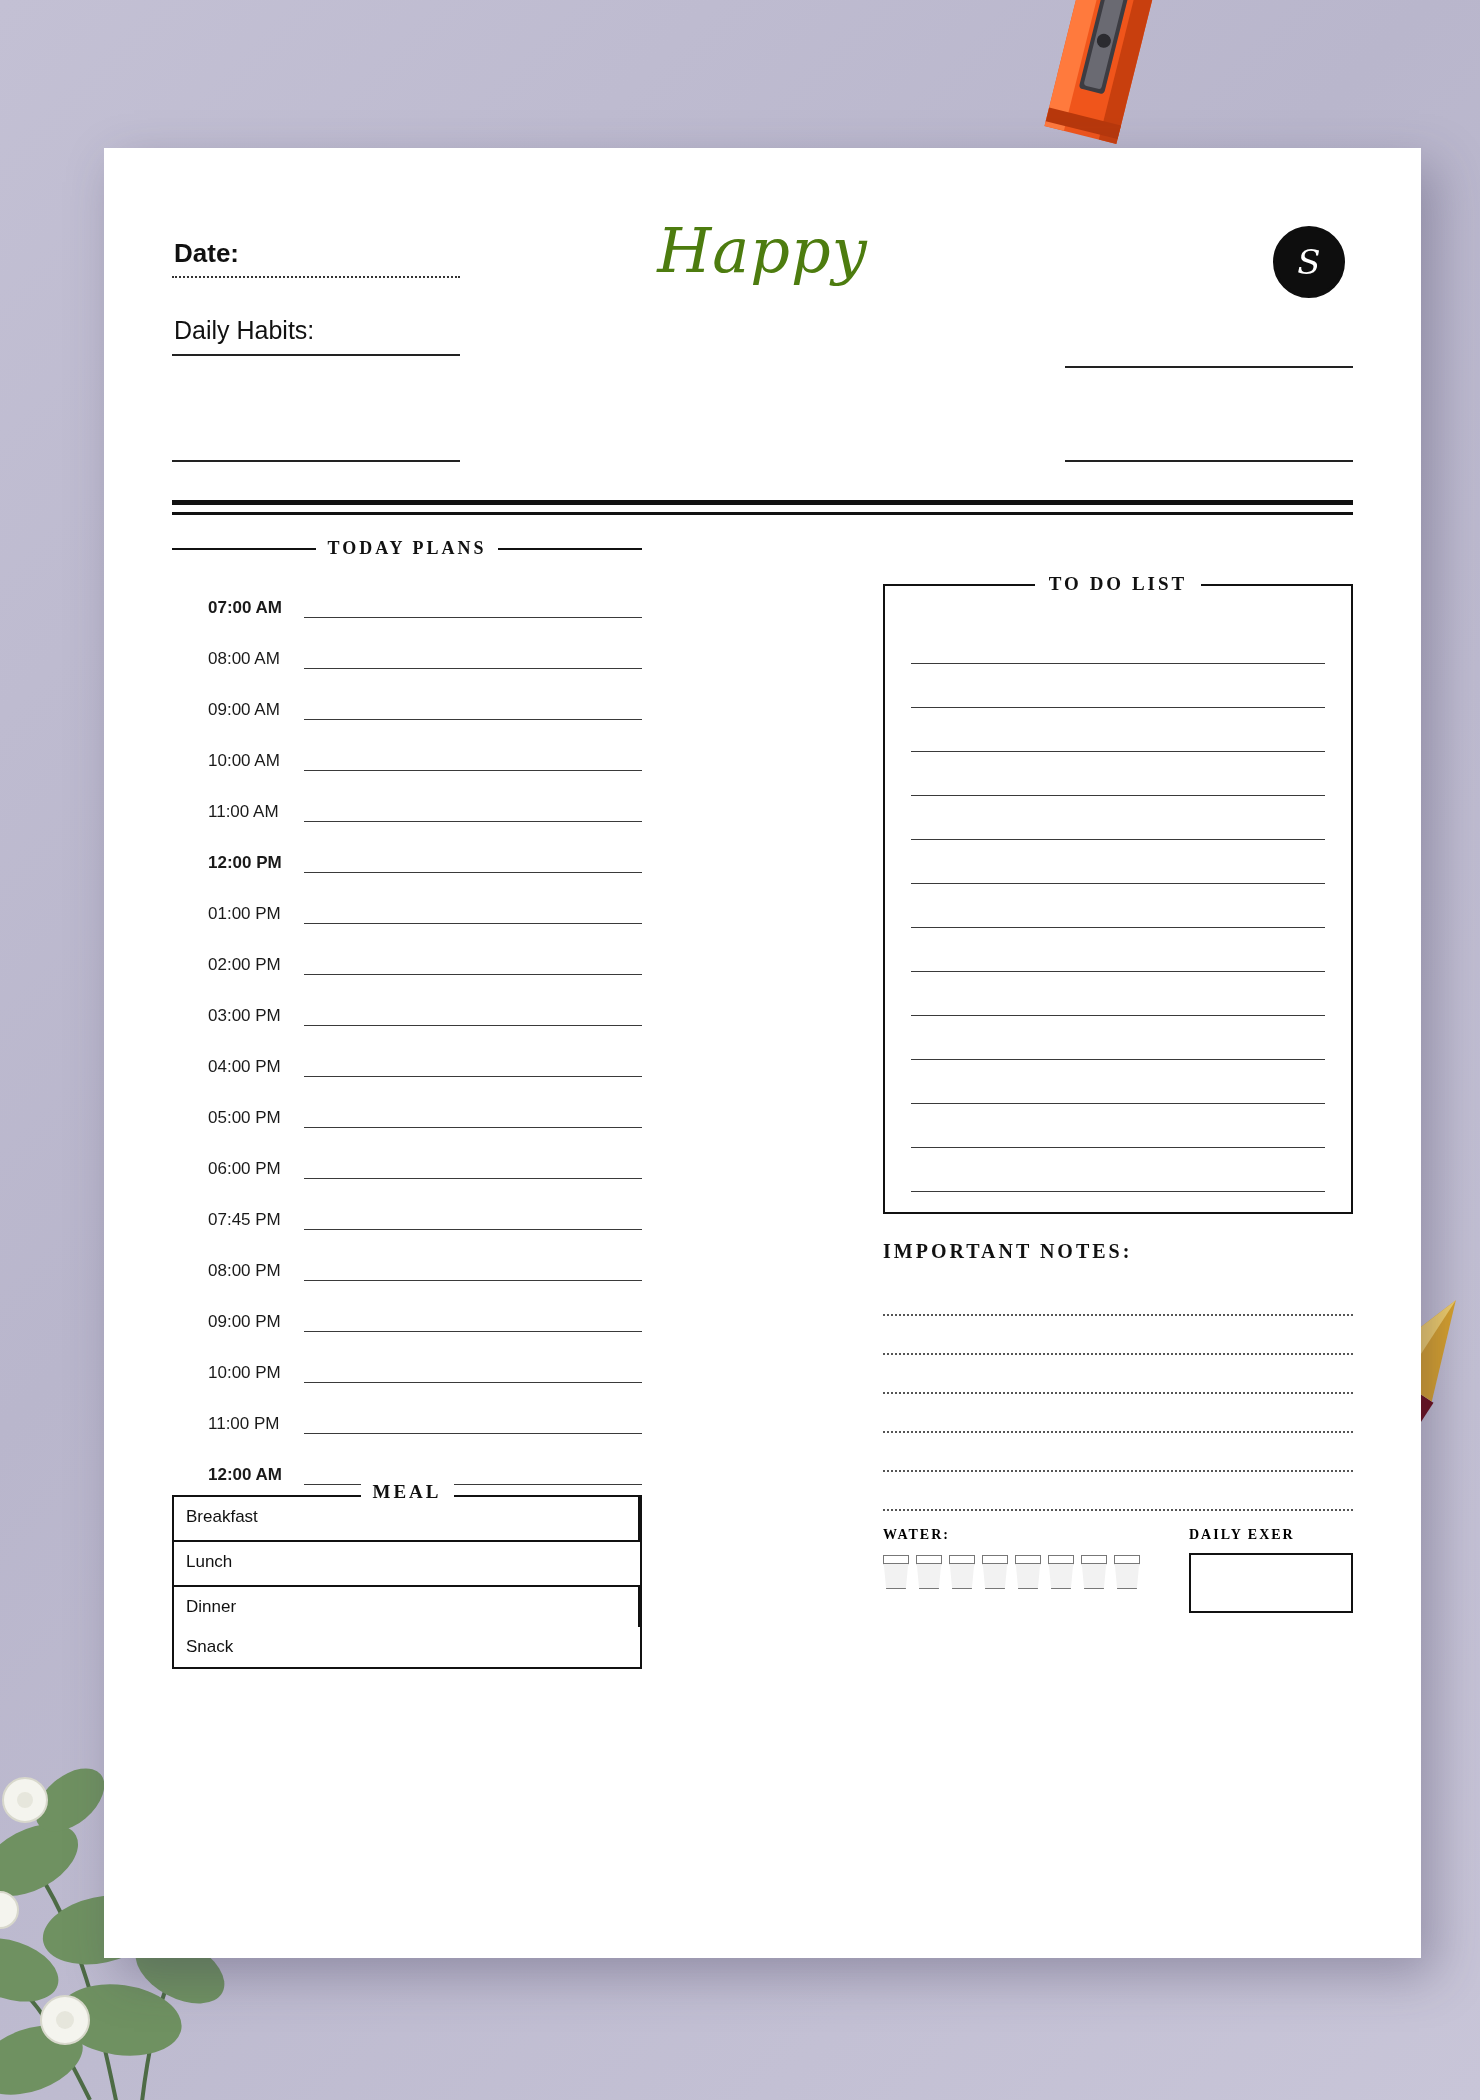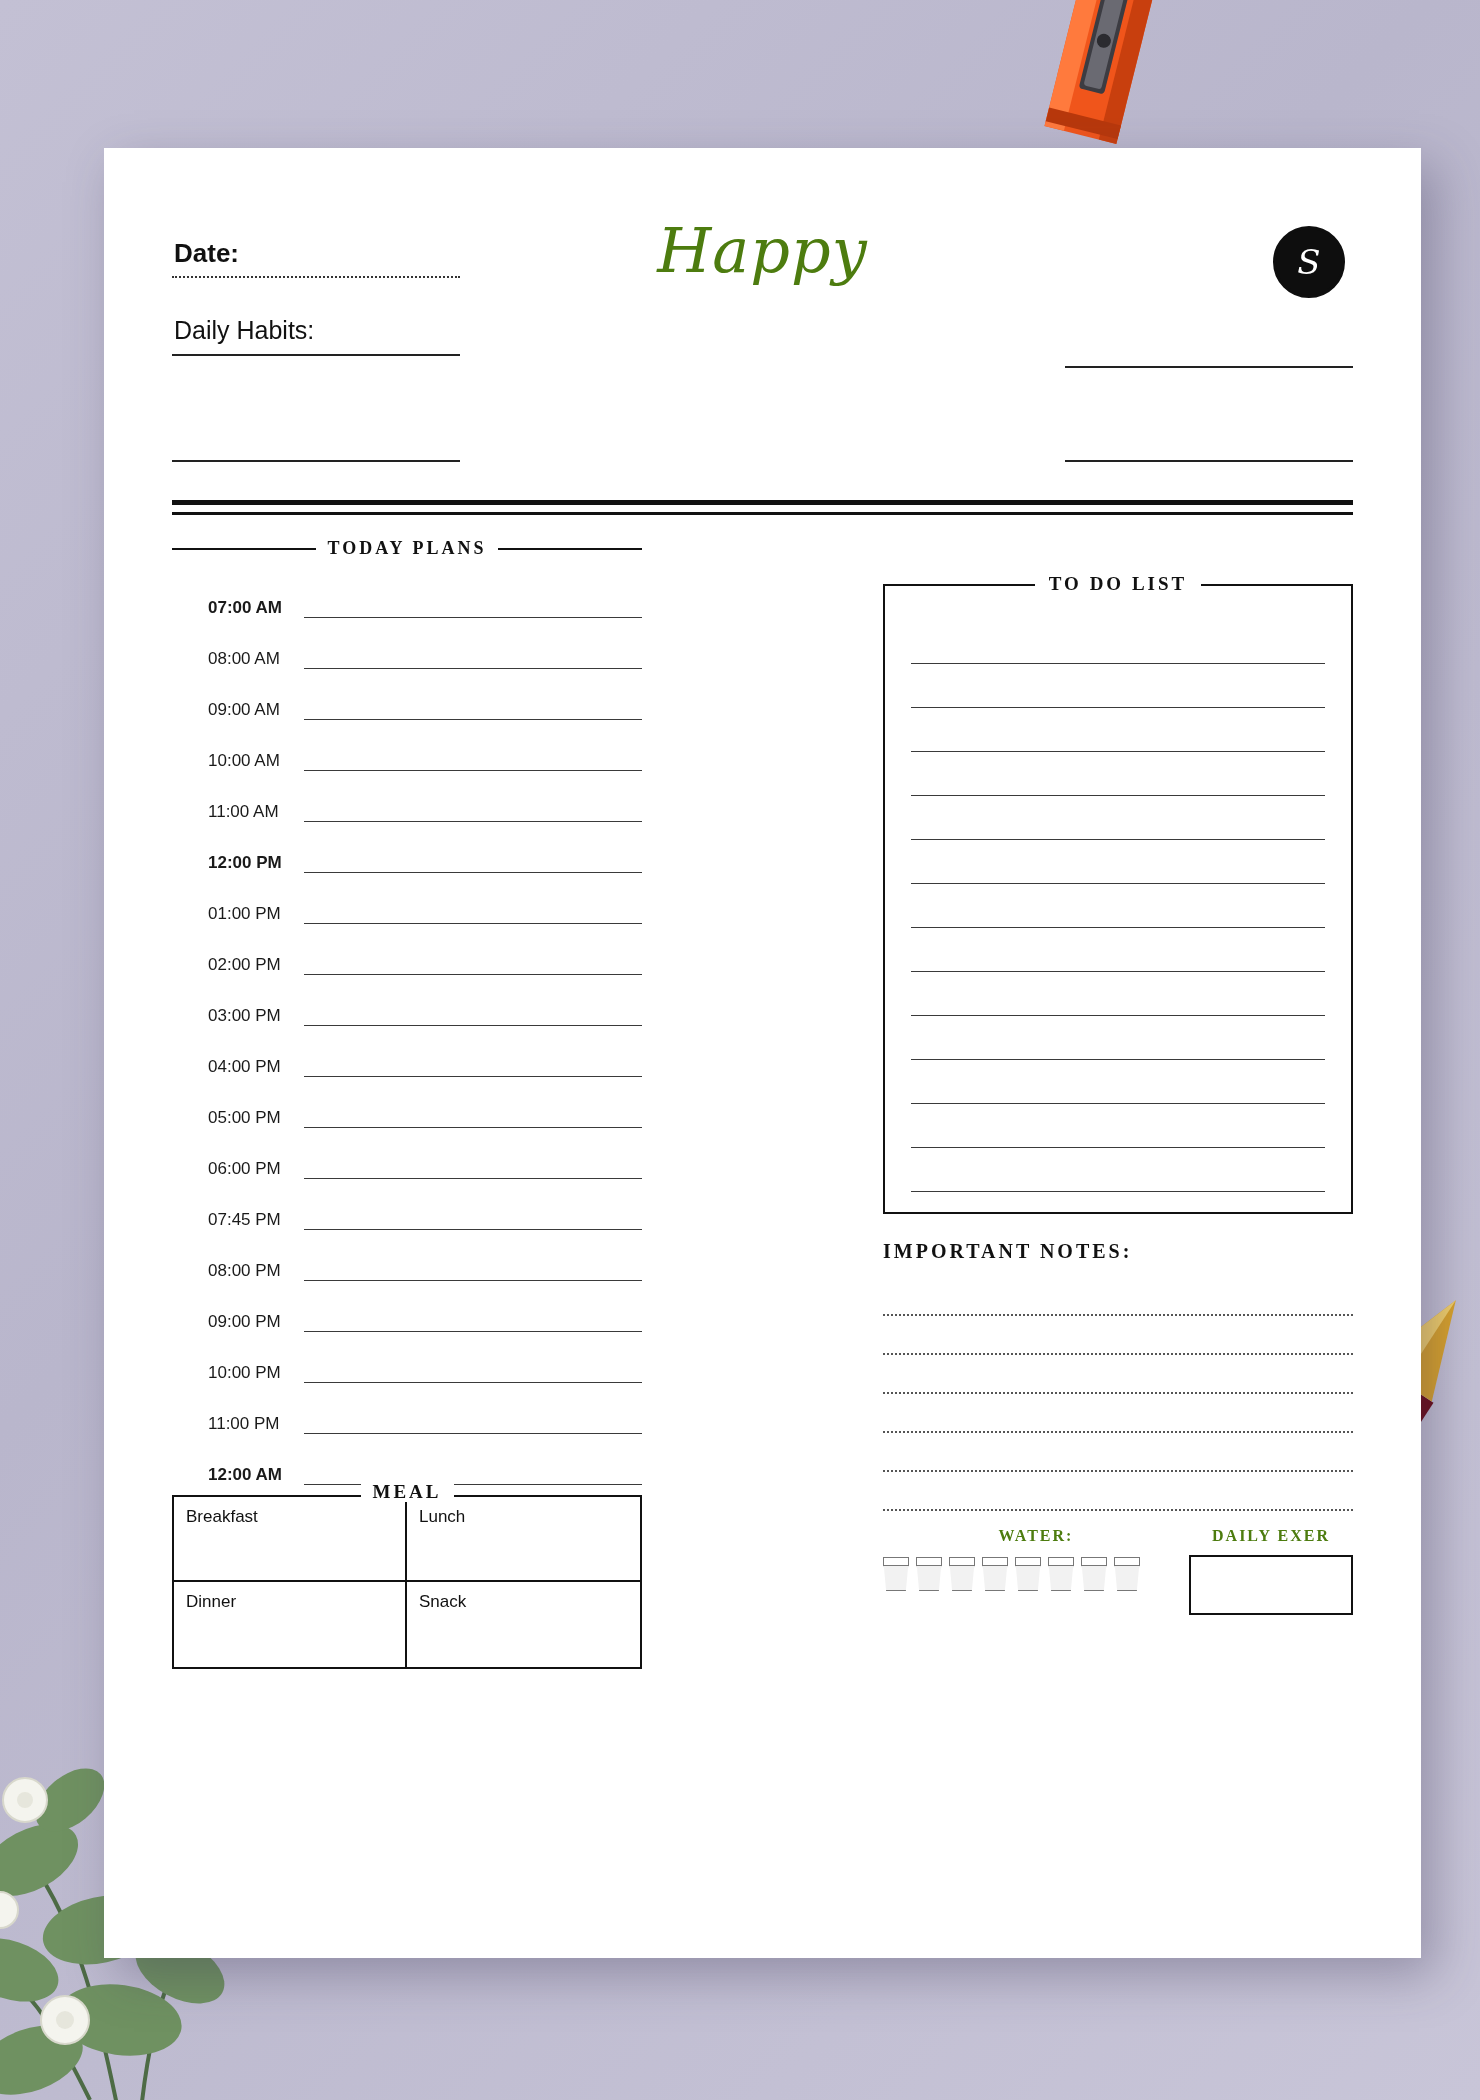--- a/index.html
+++ b/index.html
@@ -75,33 +75,33 @@
   .todo .bl{height:43px;}
 
   
   .notes-title{font-family:"Liberation Serif",serif;font-weight:bold;font-size:20px;letter-spacing:3px;color:#111;}
   .notes-lines{margin-top:14px;}
   .notes-lines .nl{border-bottom:2px dotted #555;height:37px;}
 
   
   .brow{display:flex;margin-top:16px;}
   .water-wrap{flex:1;}
-  .lbl{font-family:"Liberation Serif",serif;font-weight:bold;font-size:16px;letter-spacing:2px;color:#4d7c0f;text-align:center;}
+  .lbl{font-family:"Liberation Serif",serif;font-weight:bold;font-size:14px;letter-spacing:2px;color:#000000;}
   .cups{display:flex;gap:7px;margin-top:12px;}
   .cup{width:26px;height:34px;position:relative;}
   .cup .body{position:absolute;inset:0;border:1.6px solid #777;border-top:none;background:#f2f2f2;
              clip-path:polygon(0 0,100% 0,88% 100%,12% 100%);}
   .cup .rim{position:absolute;left:0;right:0;top:0;height:7px;border:1.6px solid #777;background:#fff;}
   .exer-box{width:160px;height:56px;border:2.5px solid #111;margin-top:10px;}
 
   
   .meal-wrap{position:relative;margin-top:6px;}
   .meal-title{position:absolute;top:-14px;left:0;right:0;text-align:center;}
   .meal-title span{background:#fff;padding:0 12px;font-family:"Liberation Serif",serif;font-weight:bold;font-size:19px;letter-spacing:3px;color:#111;margin-top:8px;}
-  .meal-grid{border:2.5px solid #111;display:grid;grid-template-columns:1fr 1fr;grid-template-rows:1fr 1fr;height:170px;}
+  .meal-grid{border:2.5px solid #111;display:grid;grid-template-columns:1fr;grid-template-rows:1fr 1fr;height:170px;}
   .meal-cell{padding:10px 12px;font-family:"Liberation Sans",sans-serif;font-size:17px;color:#111;}
   .meal-cell.b{border-right:2.5px solid #111;border-bottom:2.5px solid #111;}
   .meal-cell.l{border-bottom:2.5px solid #111;}
   .meal-cell.d{border-right:2.5px solid #111;}
 </style>
 </head>
 <body>
 
 <svg class="sharpener" viewBox="0 0 190 220">
   <g transform="rotate(14 95 110)">

